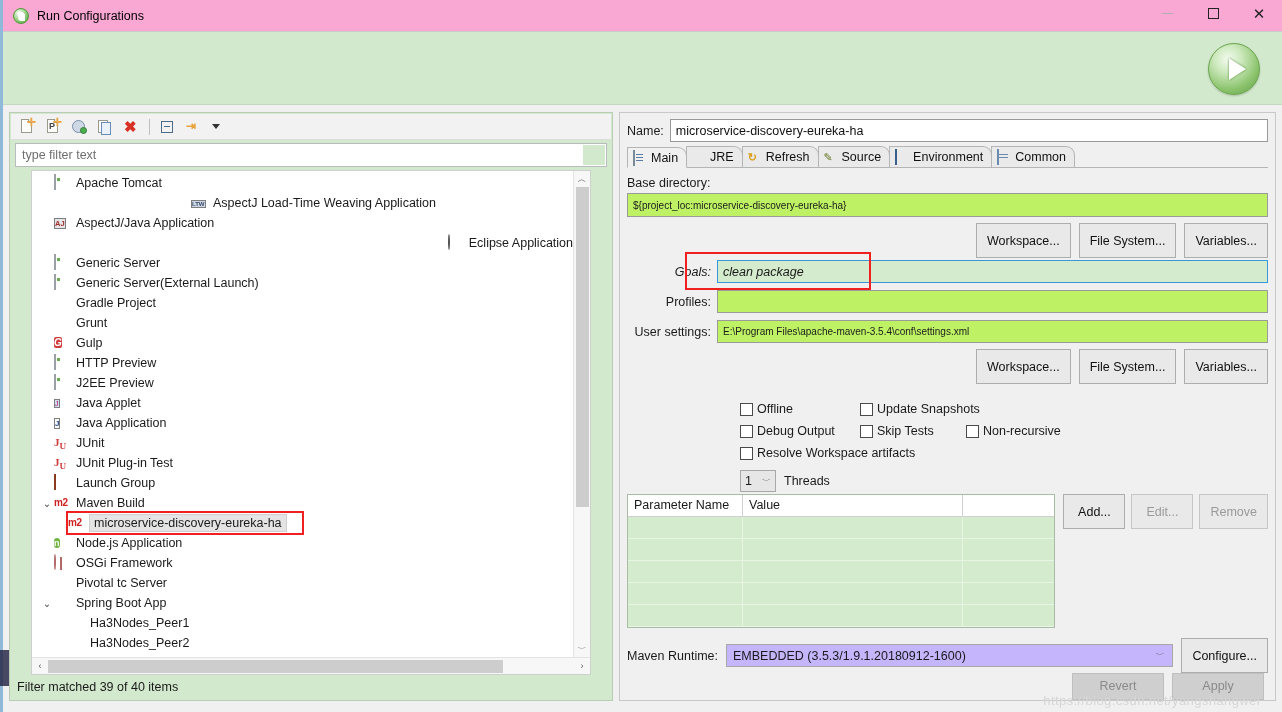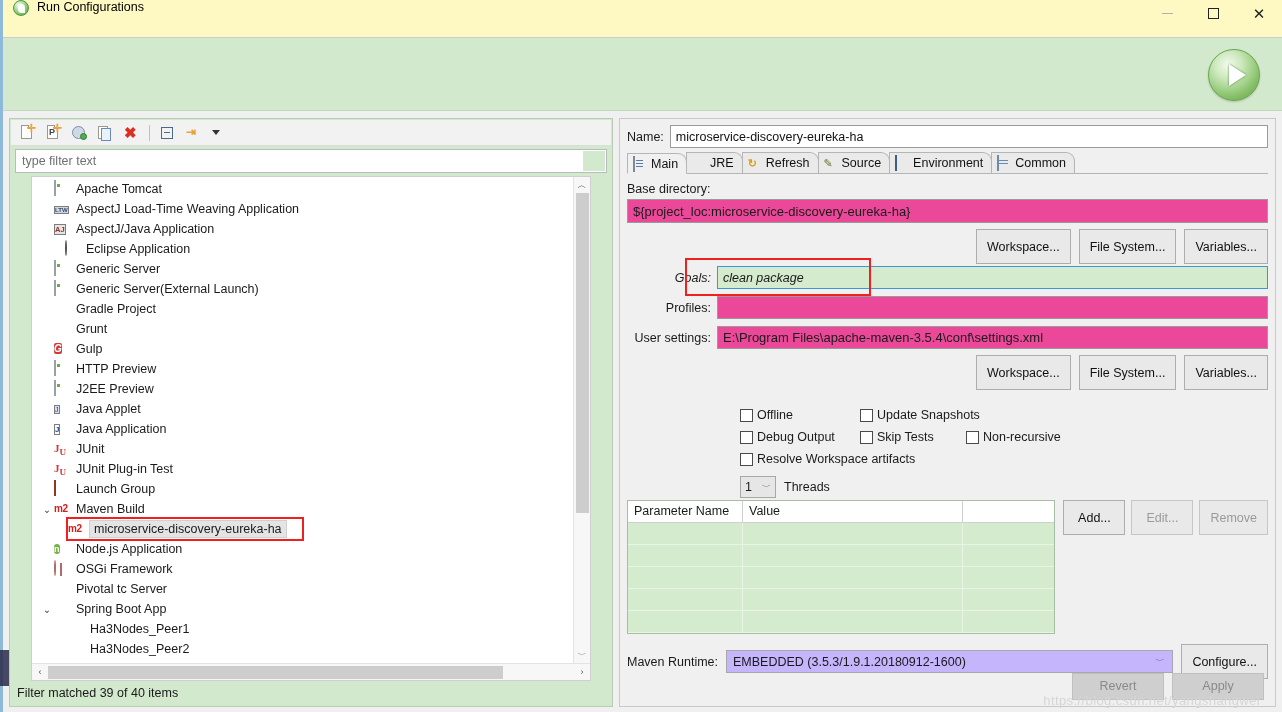--- a/index.html
+++ b/index.html
@@ -14,24 +14,24 @@
   }
   .window {
     position: relative;
     width: 1282px; height: 712px;
     background: #f0f0f0;
     border-left: 3px solid #8fb9d8;
   }
 
   
   .titlebar {
-    height: 37px;
-    background: #fef9c3;
+    height: 31px;
+    background: #f9a8d4;
     display: flex;
-    align-items: flex-start;
+    align-items: center;
     padding-left: 10px;
     position: relative;
   }
   .title-icon {
     width: 16px; height: 16px;
     margin-right: 8px;
     border-radius: 50%;
     background: radial-gradient(circle at 35% 30%, #ffffff 0%, #9fd48d 45%, #4e9b35 100%);
     border: 1px solid #4e9b35;
     position: relative;
@@ -242,22 +242,22 @@
   .ti-main::after{content:"";position:absolute;left:3px;top:3px;width:7px;height:1.5px;background:#5a7ba6;box-shadow:0 3px 0 #5a7ba6,0 6px 0 #5a7ba6;}
   .ti-jre { width:13px;height:9px;background:linear-gradient(#2f8f4f 0 33%,#e0a030 33% 66%,#8a2f2f 66%);margin-top:3px;}
   .ti-refresh { color:#d8a020;font-size:11px;line-height:13px;font-weight:bold;}
   .ti-source { color:#6a7a2a;font-size:11px;line-height:13px;}
   .ti-env { width:13px;height:11px;background:linear-gradient(135deg,#9fc4e8,#4a7bb0);border:1px solid #3a5f8a;margin-top:2px;}
   .ti-common { width:12px;height:11px;background:#fff;border:1px solid #6a8ab0;margin-top:2px;}
   .ti-common::after{content:"";position:absolute;left:2px;top:4px;width:9px;height:1px;background:#6a8ab0;box-shadow:0 3px 0 #6a8ab0;}
 
   .fieldlabel { font-size:12.5px; margin: 8px 0 3px 0; }
   .wide-in {
-    height:24px; background:#ec4899; border:1px solid #9a9a9a;
-    display:flex; align-items:center; padding-left:5px; font-size:13px;
+    height:24px; background:#bef264; border:1px solid #9a9a9a;
+    display:flex; align-items:center; padding-left:5px; font-size:10px;
   }
   .btnrow { display:flex; justify-content:flex-end; gap:8px; margin-top:6px; }
   .btn {
     height:35px; min-width:82px; padding:0 10px;
     background:#e9e9e9; border:1px solid #adadad;
     font-size:12.5px; color:#111;
     display:flex; align-items:center; justify-content:center;
   }
   .btn.disabled { color:#9a9a9a; background:#e9e9e9; border-color:#c6c6c6; }
   .lblrow { display:flex; align-items:center; margin-top:7px; }
@@ -397,31 +397,31 @@
       </div>
 
       <div class="tree-wrap">
         <div class="tree-scroll-area">
           <div class="tree" id="tree">
               <div class="tree-row" style="padding-left: 8px;">
                 <span class="twisty"></span>
                 <span class="tree-ic"><span class="ic-server"></span></span>
                 <span class="label">Apache Tomcat</span>
               </div>
-              <div class="tree-row" style="padding-left: 8px;">
+              <div class="tree-row" style="padding-left: 8px; justify-content: center;">
                 <span class="twisty"></span>
                 <span class="tree-ic"><span class="ic-sq" style="background:#cfd9e6;color:#3a4a6a;font-size:6px">LTW</span></span>
                 <span class="label">AspectJ Load-Time Weaving Application</span>
               </div>
               <div class="tree-row" style="padding-left: 8px;">
                 <span class="twisty"></span>
                 <span class="tree-ic"><span class="ic-sq" style="background:#e5e5e5;color:#a03030">AJ</span></span>
                 <span class="label">AspectJ/Java Application</span>
               </div>
-              <div class="tree-row" style="padding-left: 18px;">
+              <div class="tree-row" style="padding-left: 24px; justify-content: flex-end;">
                 <span class="twisty"></span>
                 <span class="tree-ic"><span class="ic-ecl"></span></span>
                 <span class="label">Eclipse Application</span>
               </div>
               <div class="tree-row" style="padding-left: 8px;">
                 <span class="twisty"></span>
                 <span class="tree-ic"><span class="ic-server"></span></span>
                 <span class="label">Generic Server</span>
               </div>
               <div class="tree-row" style="padding-left: 8px;">

